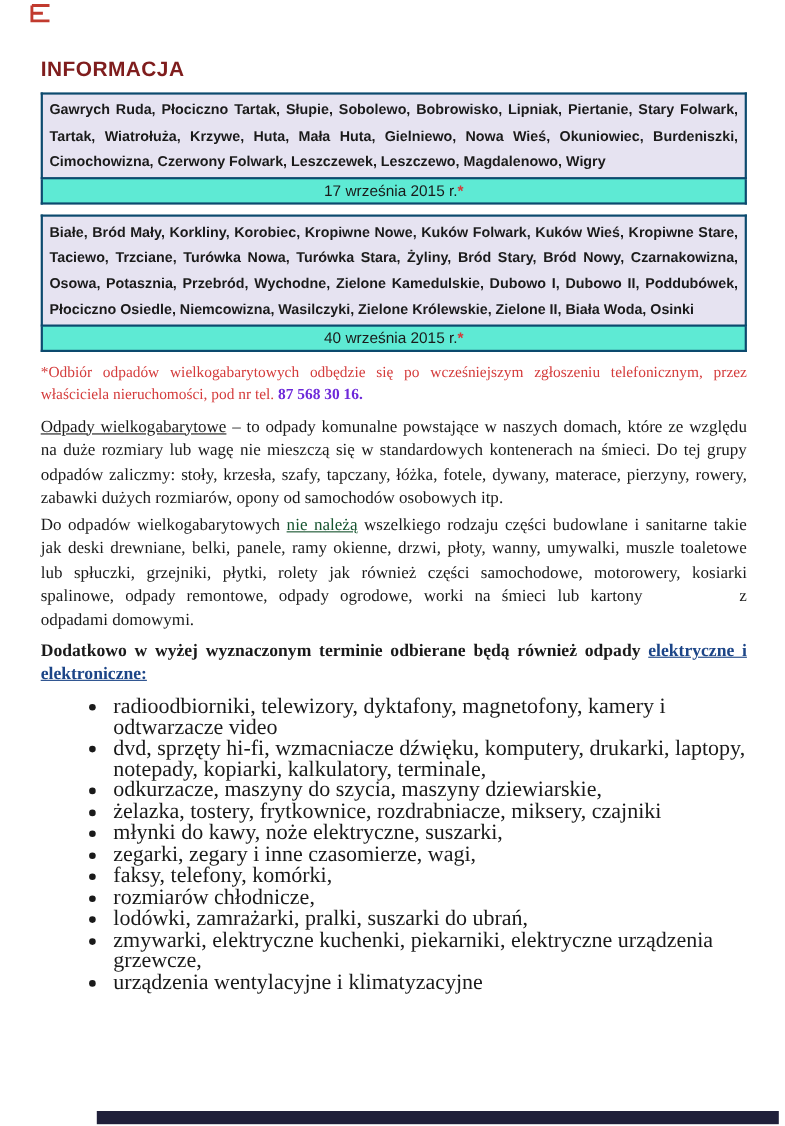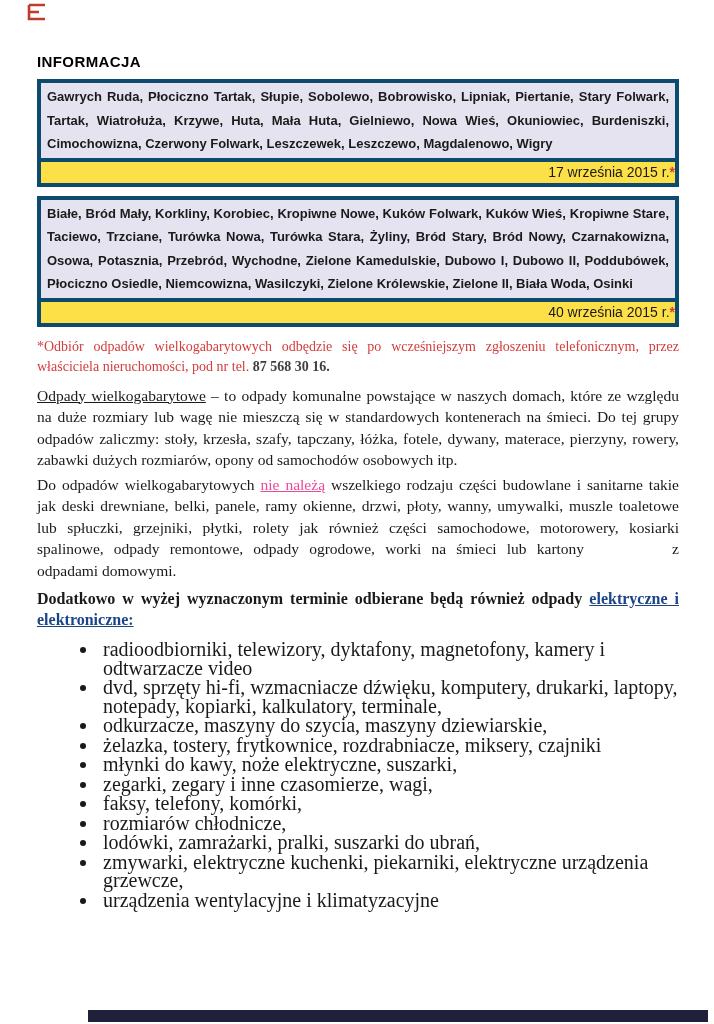--- a/index.html
+++ b/index.html
@@ -4,58 +4,58 @@
 <style>
   html,body{margin:0;padding:0;}
   body{
     width:714px;height:1024px;position:relative;background:#ffffff;
     font-family:"Liberation Serif", serif;color:#1a1a1a;overflow:hidden;
   }
   .content{position:absolute;left:37px;width:642px;top:0;}
   .heading{
     margin-top:53px;
     font-family:"Liberation Sans", sans-serif;
-    font-weight:bold;font-size:15px;letter-spacing:0.4px;
-    color:#000000;
+    font-weight:bold;font-size:19px;letter-spacing:0.4px;
+    color:#7f1d1d;
   }
   .intro{
     margin-top:4px;
     font-weight:bold;font-size:16px;line-height:21px;
     text-align:justify;
   }
   table.sched{
     width:100%;border-collapse:collapse;margin-top:9px;
     table-layout:fixed;
   }
-  table.sched, table.sched td{border:4px solid #0c4a6e;}
+  table.sched, table.sched td{border:2px solid #0c4a6e;}
   td.villages{
     background:#e6e3f1;
     font-family:"Liberation Sans", sans-serif;
     font-weight:bold;font-size:13px;line-height:23.5px;
     padding:2px 6px;text-align:justify;
   }
   td.daterow{
-    background:#fde047;
+    background:#5eead4;
     font-family:"Liberation Sans", sans-serif;
-    font-size:14px;text-align:right;padding:2px 0 3px 0;
+    font-size:14px;text-align:center;padding:2px 0 3px 0;
   }
   .t2{margin-top:37px;}
   .red-note{
     margin-top:10px;color:#d43b3b;
     font-size:14px;line-height:20px;text-align:justify;
   }
-  .red-note b{color:#404040;}
+  .red-note b{color:#6d28d9;}
   .asterisk{color:#d43b3b;font-weight:bold;}
   .para{
     font-size:15.5px;line-height:21.5px;text-align:justify;
   }
   .p1{margin-top:8px;}
   .p2{margin-top:3px;}
   .lead-underline{font-weight:normal;text-decoration:underline;}
-  .red-underline{color:#ec4899;text-decoration:underline;}
+  .red-underline{color:#14532d;text-decoration:underline;}
   .tab-gap{display:inline-block;width:88px;}
   .heading2{
     margin-top:7px;font-weight:bold;font-size:16px;line-height:21px;text-align:justify;
   }
   a.doc-link{color:#1c4587;text-decoration:underline;font-weight:bold;cursor:pointer;}
   ul.electro{
     margin:10px 0 0 0;padding:0 0 0 62px;
     font-size:20px;line-height:18.5px;
   }
   ul.electro li{margin:0 0 1px 0;padding-left:4px;}

